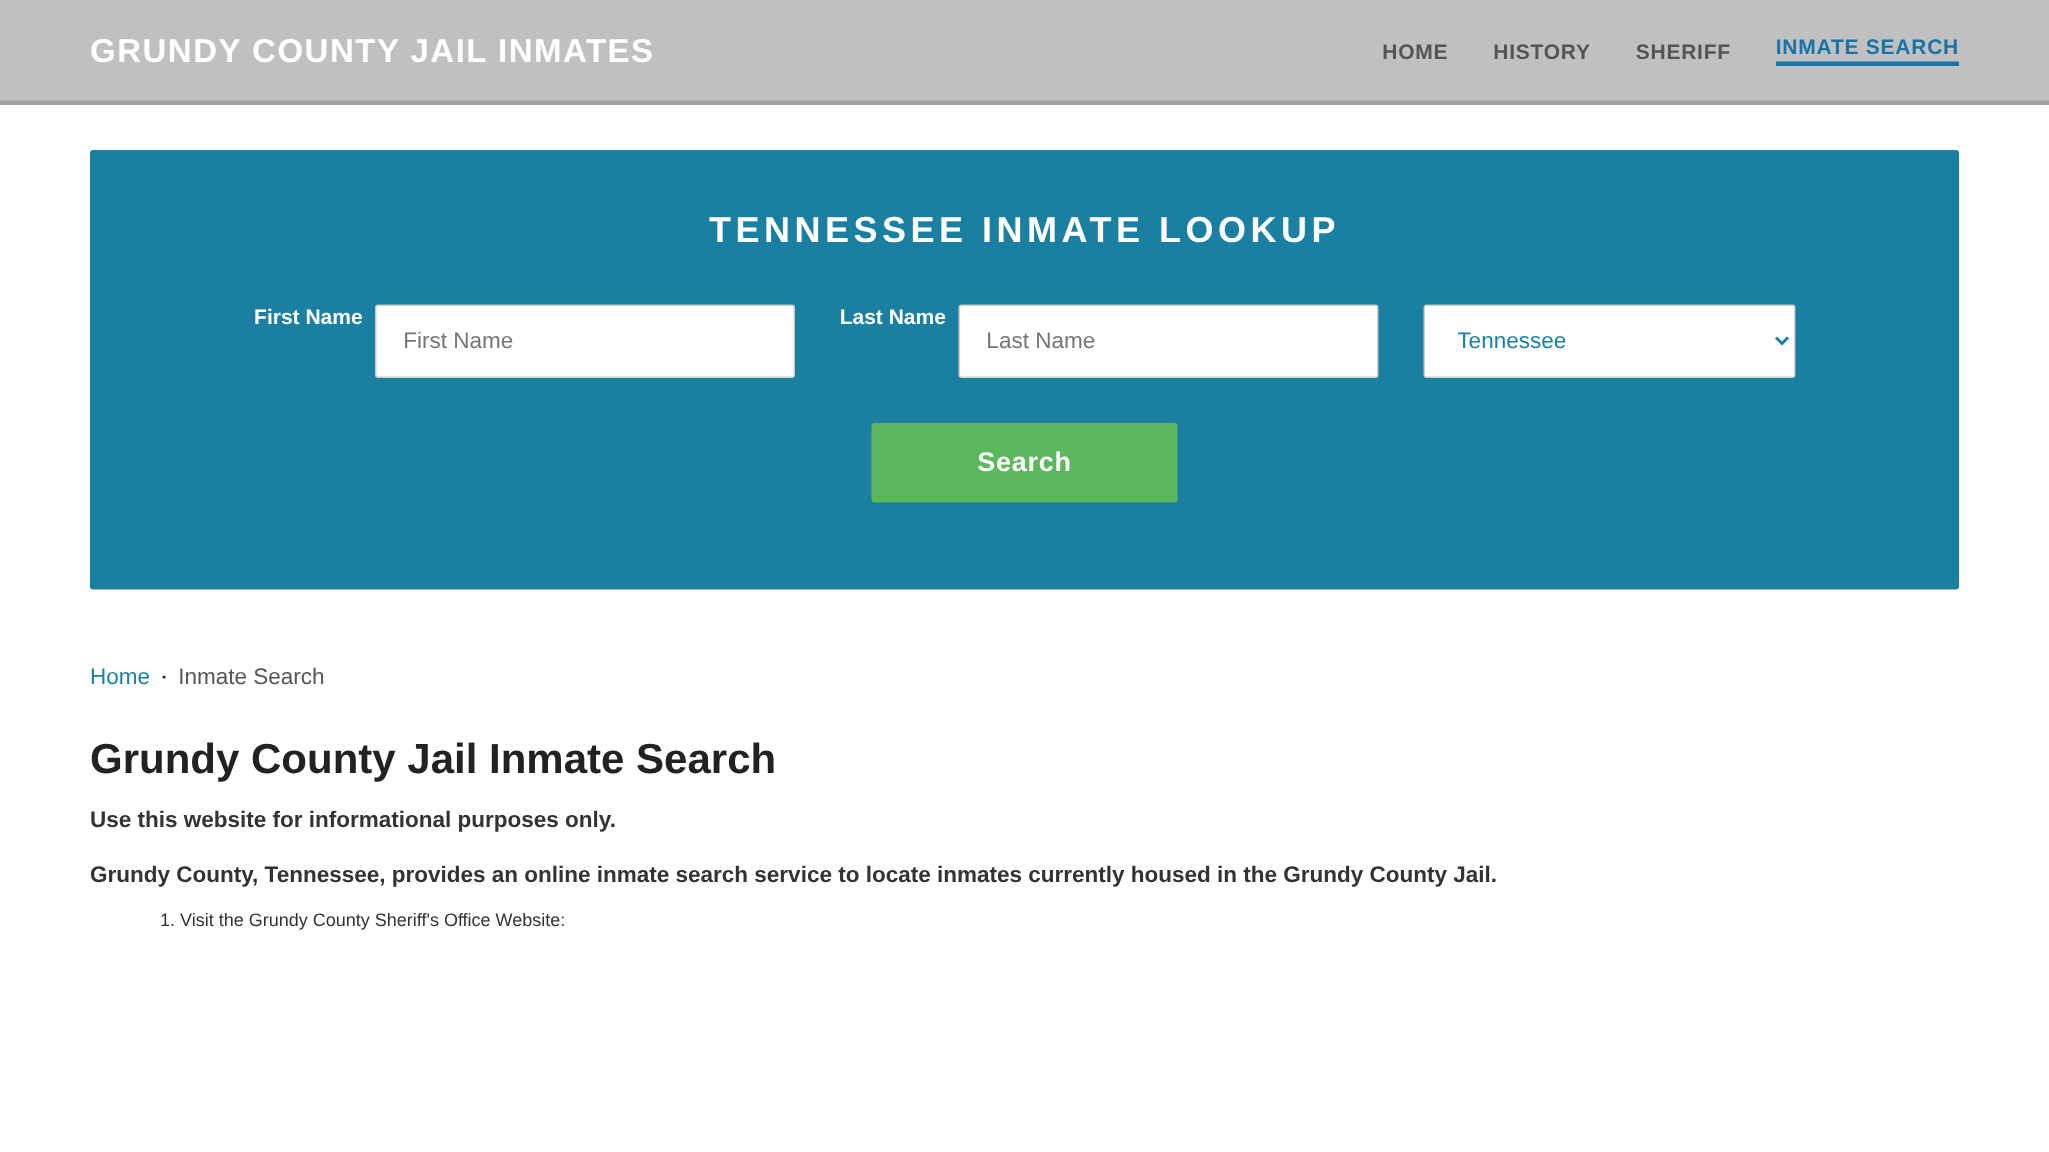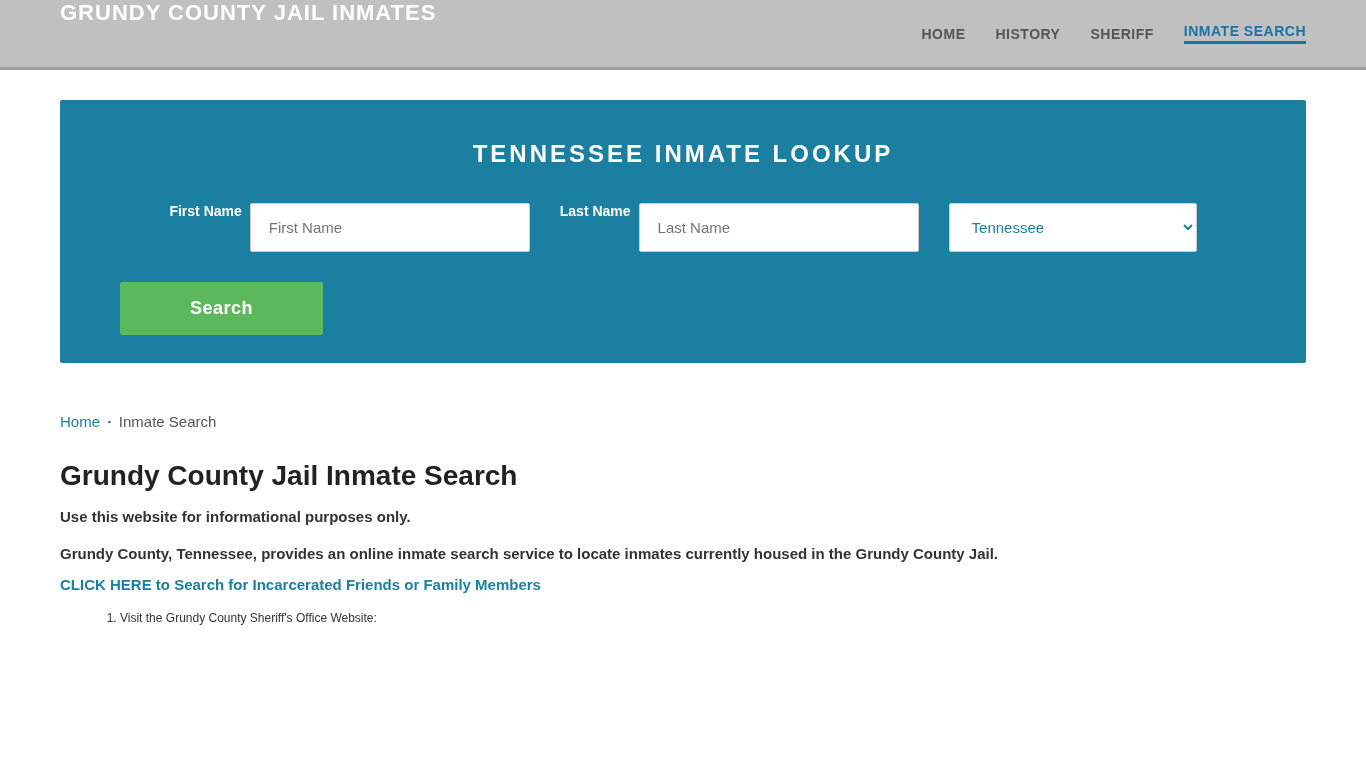--- a/index.html
+++ b/index.html
@@ -14,20 +14,21 @@
       width: 1366px;
       min-height: 768px;
     }
 
     
     header {
       background: #c0c0c0;
       padding: 0 60px;
       height: 70px;
       display: flex;
+      align-items: center;
       justify-content: space-between;
       border-bottom: 3px solid #a0a0a0;
     }
     .site-title {
       font-size: 22px;
       font-weight: 900;
       color: #ffffff;
       letter-spacing: 1px;
       text-transform: uppercase;
     }
@@ -48,21 +49,21 @@
     .nav-item.active {
       color: #1a73a7;
       border-bottom: 3px solid #1a73a7;
       padding-bottom: 2px;
     }
 
     
     .search-section {
       background: #1a7fa0;
       margin: 30px 60px;
-      padding: 40px 60px 28px;
+      padding: 40px 60px 58px;
       border-radius: 2px;
     }
     .search-section-title {
       text-align: center;
       font-size: 24px;
       font-weight: 700;
       color: #ffffff;
       letter-spacing: 3px;
       text-transform: uppercase;
       margin-bottom: 35px;
@@ -95,21 +96,21 @@
     .field-group input {
       width: 280px;
     }
     .field-group select {
       width: 248px;
       color: #1a7fa0;
       font-weight: 500;
     }
     .search-btn-row {
       display: flex;
-      justify-content: flex-start;
+      justify-content: center;
     }
     .search-btn {
       background: #5cb85c;
       color: #ffffff;
       border: none;
       padding: 16px 70px;
       font-size: 18px;
       font-weight: 700;
       cursor: pointer;
       border-radius: 2px;
@@ -219,17 +220,16 @@
 <div class="breadcrumb">
   <a class="breadcrumb-home">Home</a>
   <span class="breadcrumb-separator">•</span>
   <span class="breadcrumb-current">Inmate Search</span>
 </div>
 
 <div class="main-content">
   <h1 class="page-title">Grundy County Jail Inmate Search</h1>
   <p class="info-text">Use this website for informational purposes only.</p>
   <p class="info-text-normal">Grundy County, Tennessee, provides an online inmate search service to locate inmates currently housed in the Grundy County Jail.</p>
-  <a class="click-here-link">CLICK HERE to Search for Incarcerated Friends or Family Members</a>
   <ol>
     <li class="numbered-item">Visit the Grundy County Sheriff's Office Website:</li>
   </ol>
 </div>
 
 </body></html>

